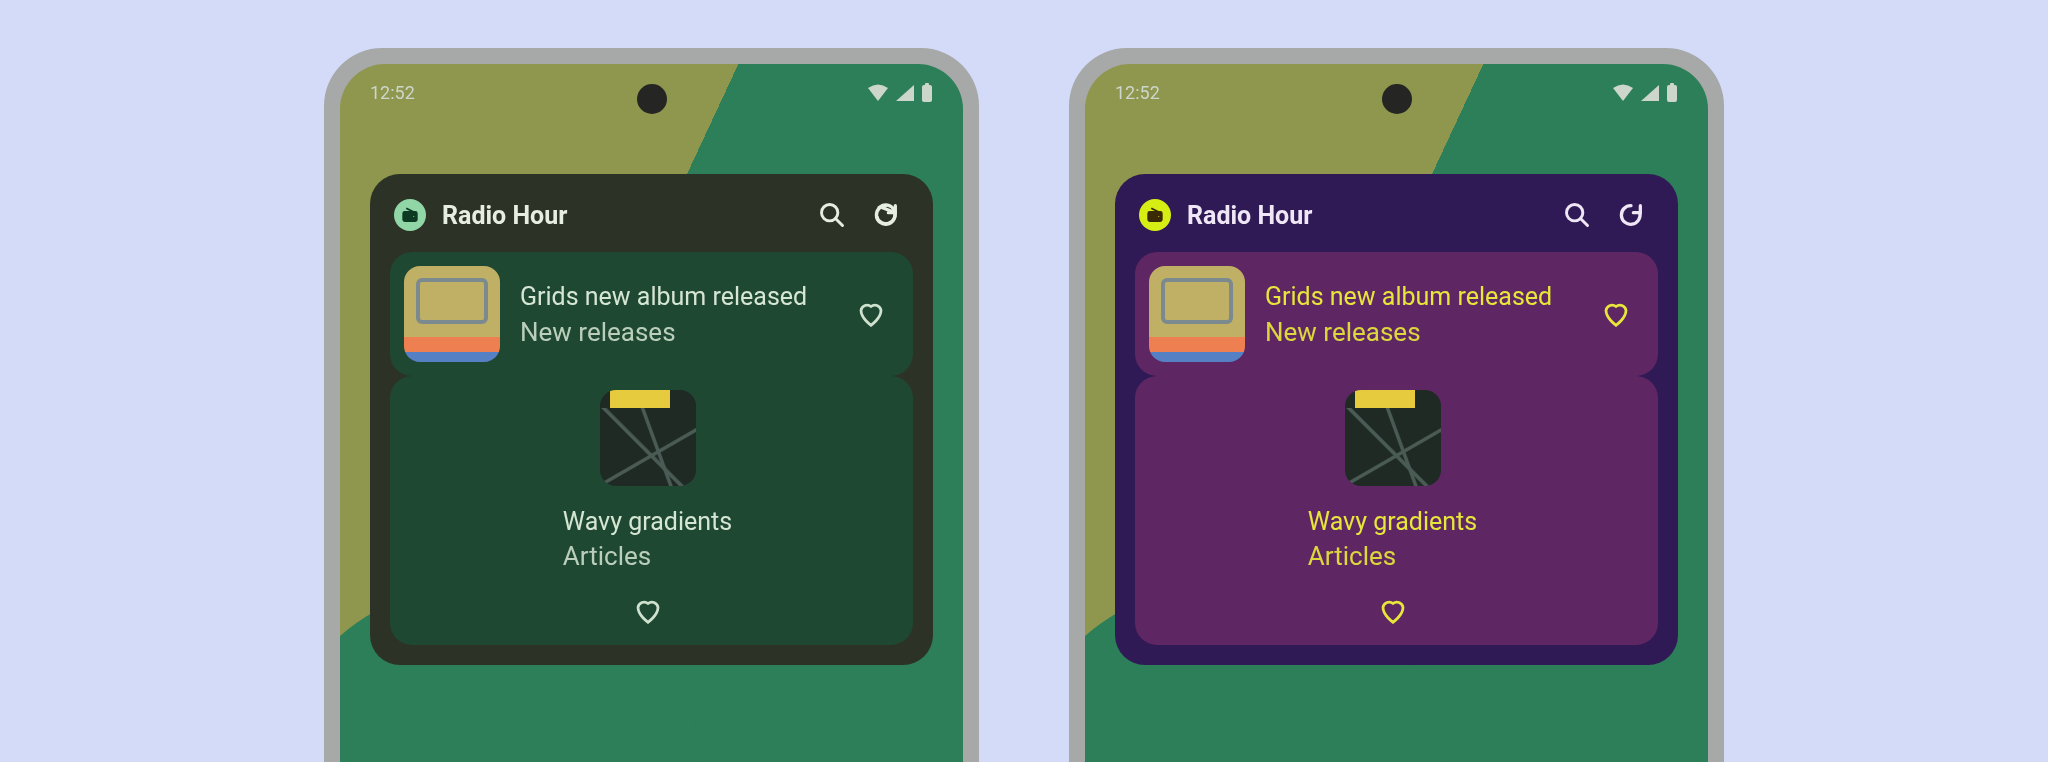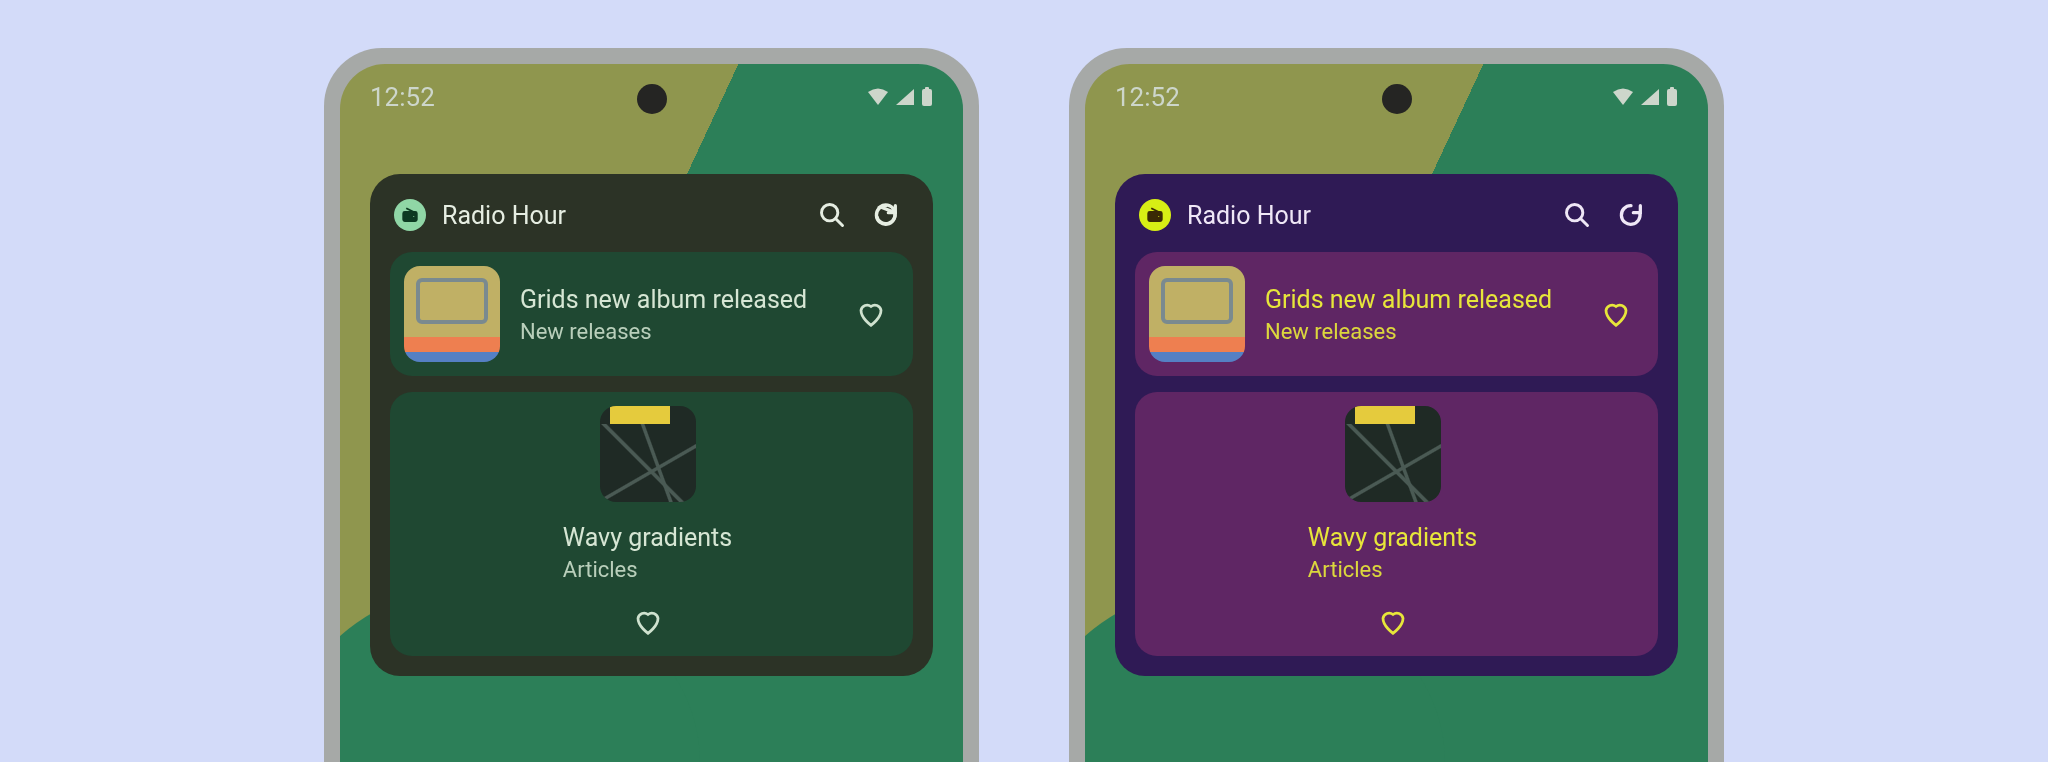--- a/index.html
+++ b/index.html
@@ -52,21 +52,21 @@
   .status-bar {
     position: absolute;
     top: 18px;
     left: 0;
     right: 0;
     display: flex;
     justify-content: space-between;
     align-items: center;
     padding: 0 30px;
     color: #cdd6cb;
-    font-size: 26px;
+    font-size: 18px;
   }
   .status-icons { display: flex; align-items: center; gap: 6px; }
   .widget {
     position: absolute;
     top: 110px;
     left: 30px;
     right: 30px;
     border-radius: 30px;
     padding: 22px 20px 20px 20px;
   }
@@ -78,29 +78,29 @@
   }
   .app-icon {
     width: 32px;
     height: 32px;
     border-radius: 50%;
     display: flex;
     align-items: center;
     justify-content: center;
     flex-shrink: 0;
   }
-  .app-title { font-size: 25px; font-weight: 400; flex: 1; }
+  .app-title { font-size: 25px; font-weight: 700; flex: 1; }
   .header-icon { display:flex; align-items:center; justify-content:center; width:38px; height:38px; }
   .card {
     border-radius: 22px;
     display: flex;
     align-items: center;
     padding: 14px 22px 14px 14px;
     gap: 20px;
-    margin-bottom: 16px;
+    margin-bottom: 0;
   }
   .card:last-child { margin-bottom: 0; flex-direction: column; }
   .thumb {
     width: 96px;
     height: 96px;
     border-radius: 16px;
     flex-shrink: 0;
     overflow: hidden;
     position: relative;
   }
@@ -125,21 +125,21 @@
   .thumb-b::after {
     content:"";
     position:absolute; inset:18px 0 0 0;
     background:
       linear-gradient(45deg, transparent 45%, #4a5a54 46%, #4a5a54 48%, transparent 49%),
       linear-gradient(-30deg, transparent 40%, #4a5a54 41%, #4a5a54 43%, transparent 44%),
       linear-gradient(70deg, transparent 55%, #4a5a54 56%, #4a5a54 58%, transparent 59%);
   }
   .card-text { flex: 1; }
   .card-title { font-size: 25px; font-weight: 400; line-height: 1.25; }
-  .card-sub { font-size: 22px; opacity: 0.92; margin-top: 4px; }
+  .card-sub { font-size: 26px; opacity: 0.92; margin-top: 4px; }
   .heart-btn { display:flex; align-items:center; justify-content:center; width:40px; height:40px; flex-shrink:0; }
 
   
   .theme-a .widget { background: #2c3326; }
   .theme-a .app-icon { background: #90d6a6; }
   .theme-a .app-title { color: #e6eee2; }
   .theme-a .header-icon svg { stroke: #e6eee2; }
   .theme-a .card { background: #1f4832; }
   .theme-a .card-title { color: #d6e6d4; }
   .theme-a .card-sub { color: #c7dbc7; }

